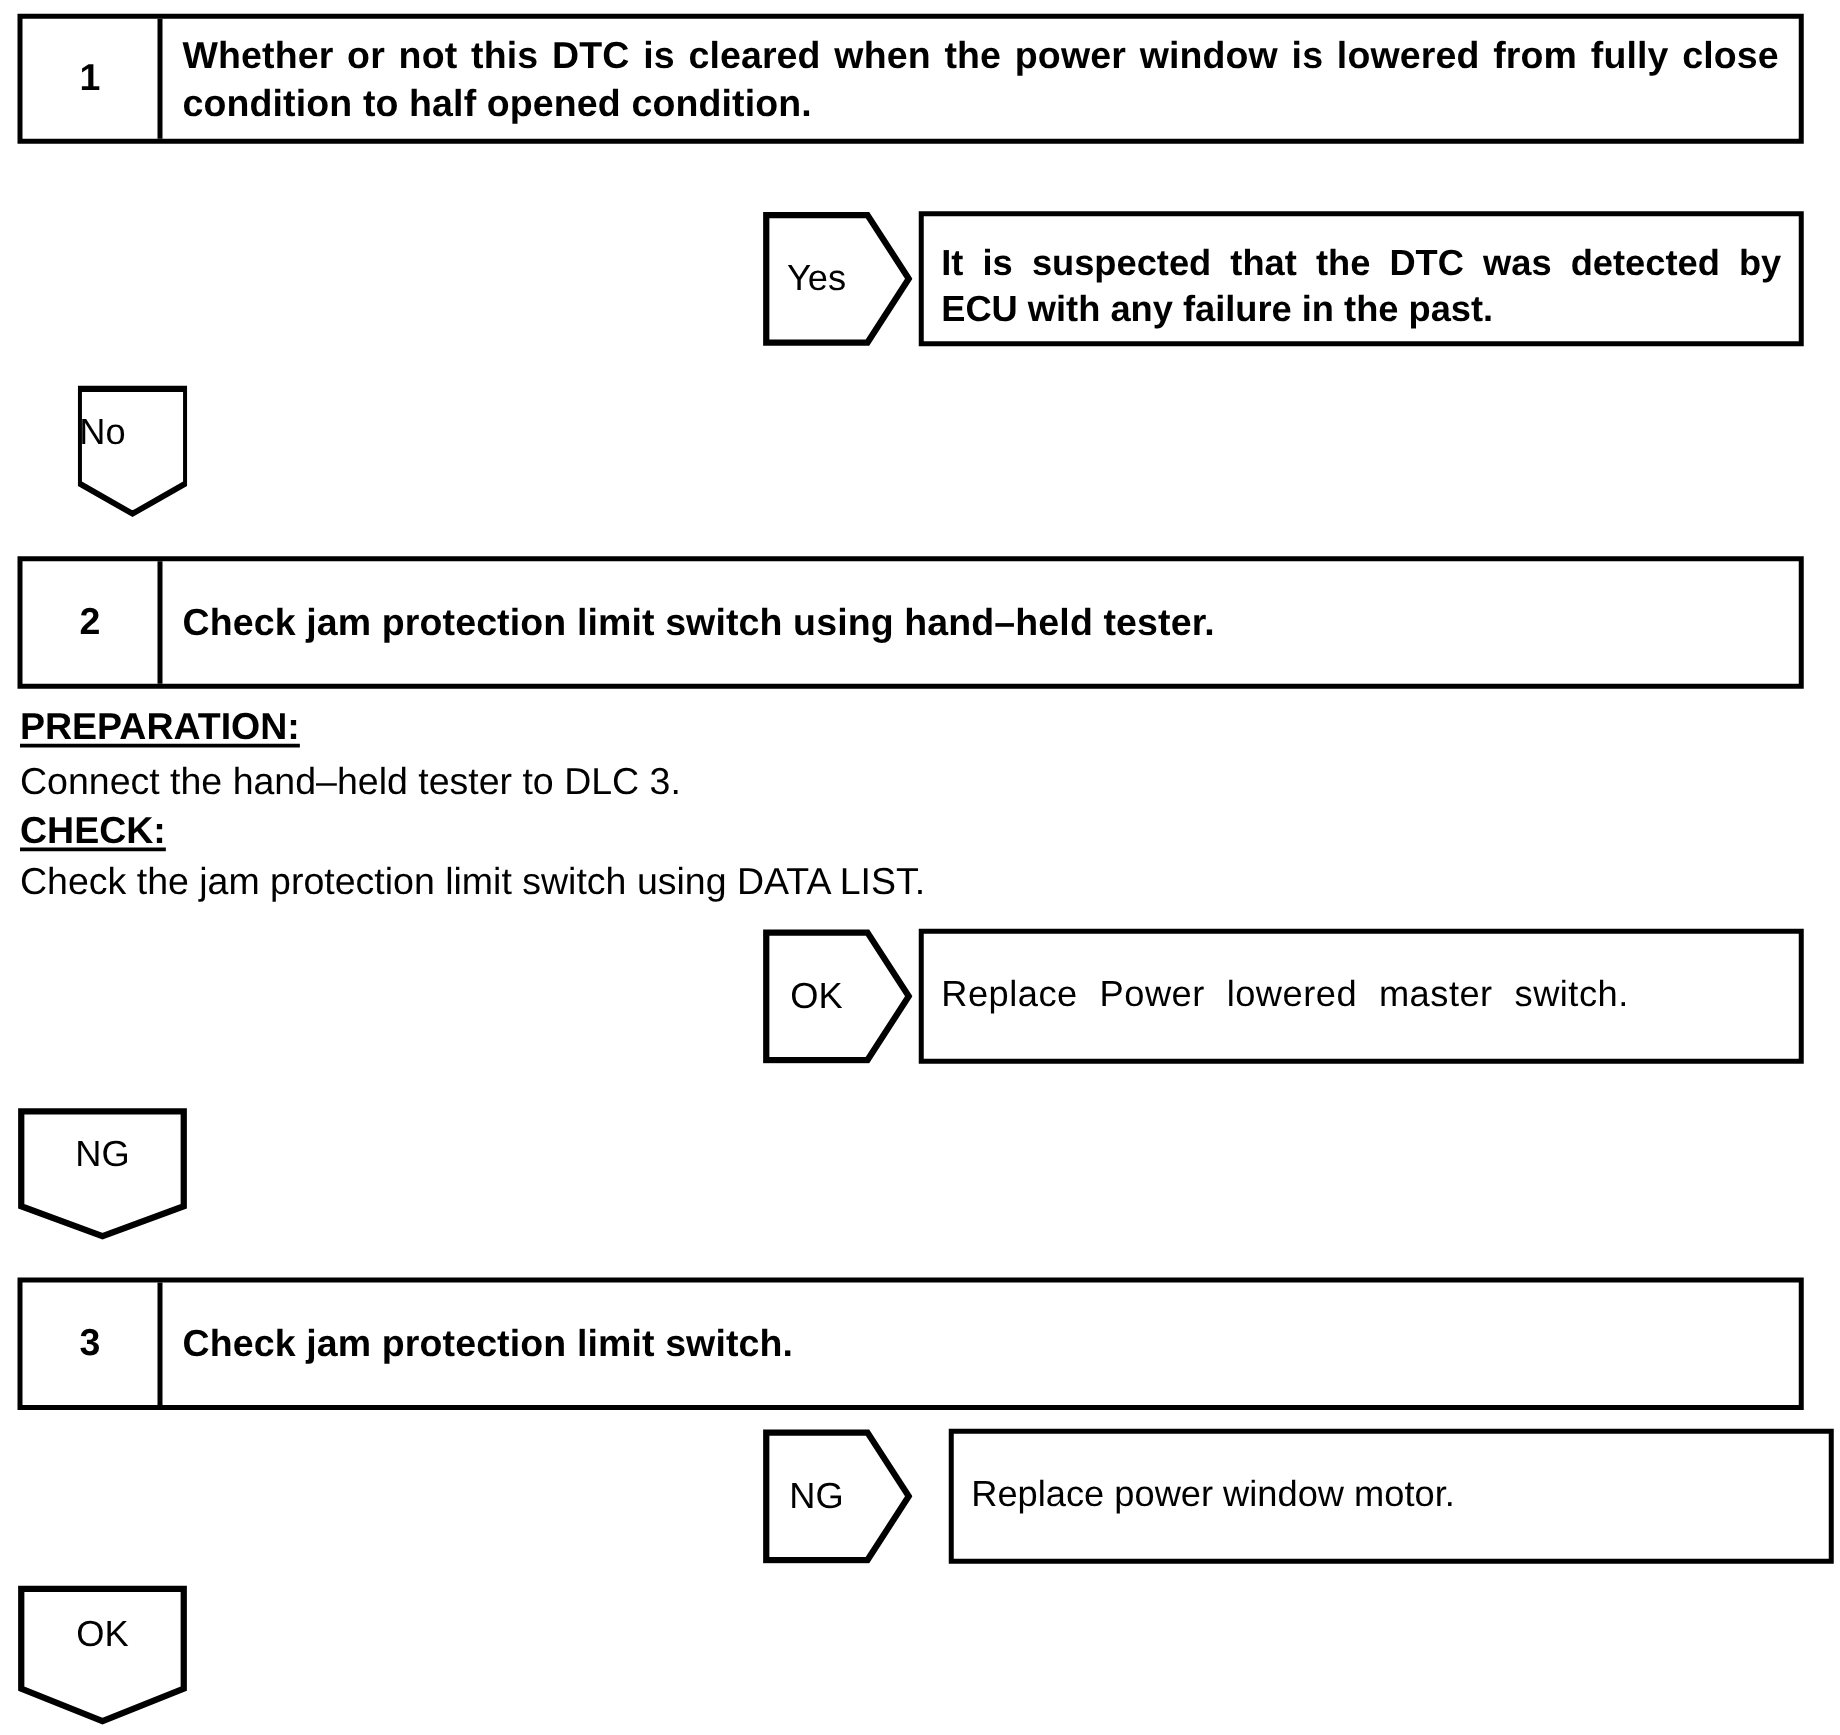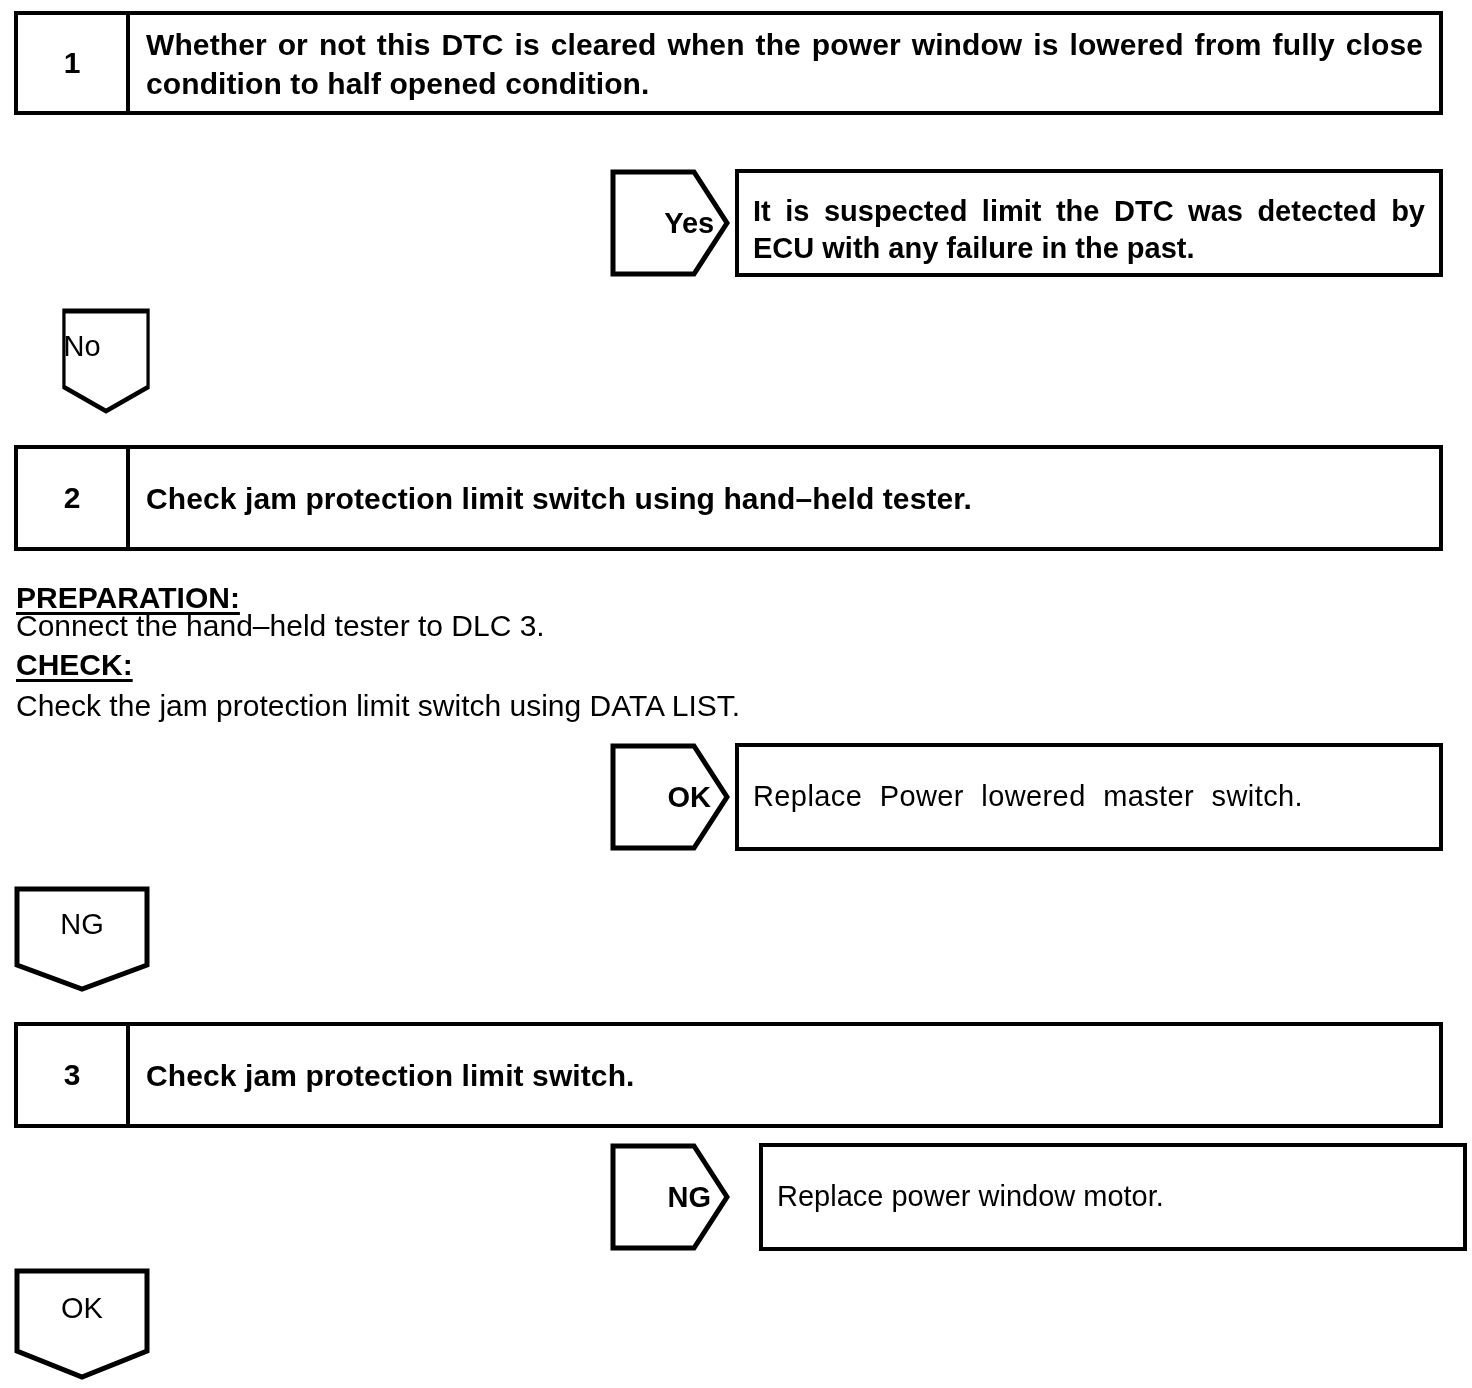--- a/index.html
+++ b/index.html
@@ -66,23 +66,22 @@
   .branch-arrow .arrow-label {
     position: absolute;
     left: 0;
     top: 0;
     width: 72%;
     height: 100%;
     display: flex;
     align-items: center;
     justify-content: center;
     font-size: 29px;
-    font-weight: bold;
+    font-weight: normal;
     line-height: 1;
-    margin-left: 36px;
   }
 
   
   .result-box {
     position: absolute;
     border: 4px solid #000;
     box-sizing: border-box;
     background: #fff;
     display: flex;
     align-items: center;
@@ -151,35 +150,35 @@
   <div class="step-text justify">Whether or not this DTC is cleared when the power window is lowered from fully close condition to half opened condition.</div>
 </div>
 
 <div class="branch-arrow" style="left:610px; top:169px; width:120px; height:108px;">
   <svg viewBox="0 0 120 108" preserveAspectRatio="none">
     <polygon points="3,3 84,3 117,54 84,105 3,105" fill="#ffffff" stroke="#000000" stroke-width="5" stroke-linejoin="miter"></polygon>
   </svg>
   <div class="arrow-label">Yes</div>
 </div>
 
-<div class="result-box bold" style="left:735px; top:169px; width:708px; height:108px;">It is suspected limit the DTC was detected by ECU with any failure in the past.</div>
+<div class="result-box bold" style="left:735px; top:169px; width:708px; height:108px;">It is suspected that the DTC was detected by ECU with any failure in the past.</div>
 
 <div class="flow-pent" style="left:14px; top:308px; width:136px; height:106px;padding-left:48px;">
   <svg viewBox="0 0 136 106" preserveAspectRatio="none">
     <polygon points="3,3 133,3 133,79 68,103 3,79" fill="#ffffff" stroke="#000000" stroke-width="5" stroke-linejoin="miter"></polygon>
   </svg>
   <div class="pent-label">No</div>
 </div>
 
 <div class="step-box" style="left:14px; top:445px; width:1429px; height:106px;">
   <div class="step-num">2</div>
   <div class="step-text">Check jam protection limit switch using hand–held tester.</div>
 </div>
 
-<div class="text-block" style="top:583px;">
+<div class="text-block" style="top:567px;">
   <span class="hdr">PREPARATION:</span>
 </div>
 <div class="text-block" style="top:611px;">
   <span class="body">Connect the hand–held tester to DLC 3.</span>
 </div>
 <div class="text-block" style="top:650px;">
   <span class="hdr">CHECK:</span>
 </div>
 <div class="text-block" style="top:691px;">
   <span class="body">Check the jam protection limit switch using DATA LIST.</span>

